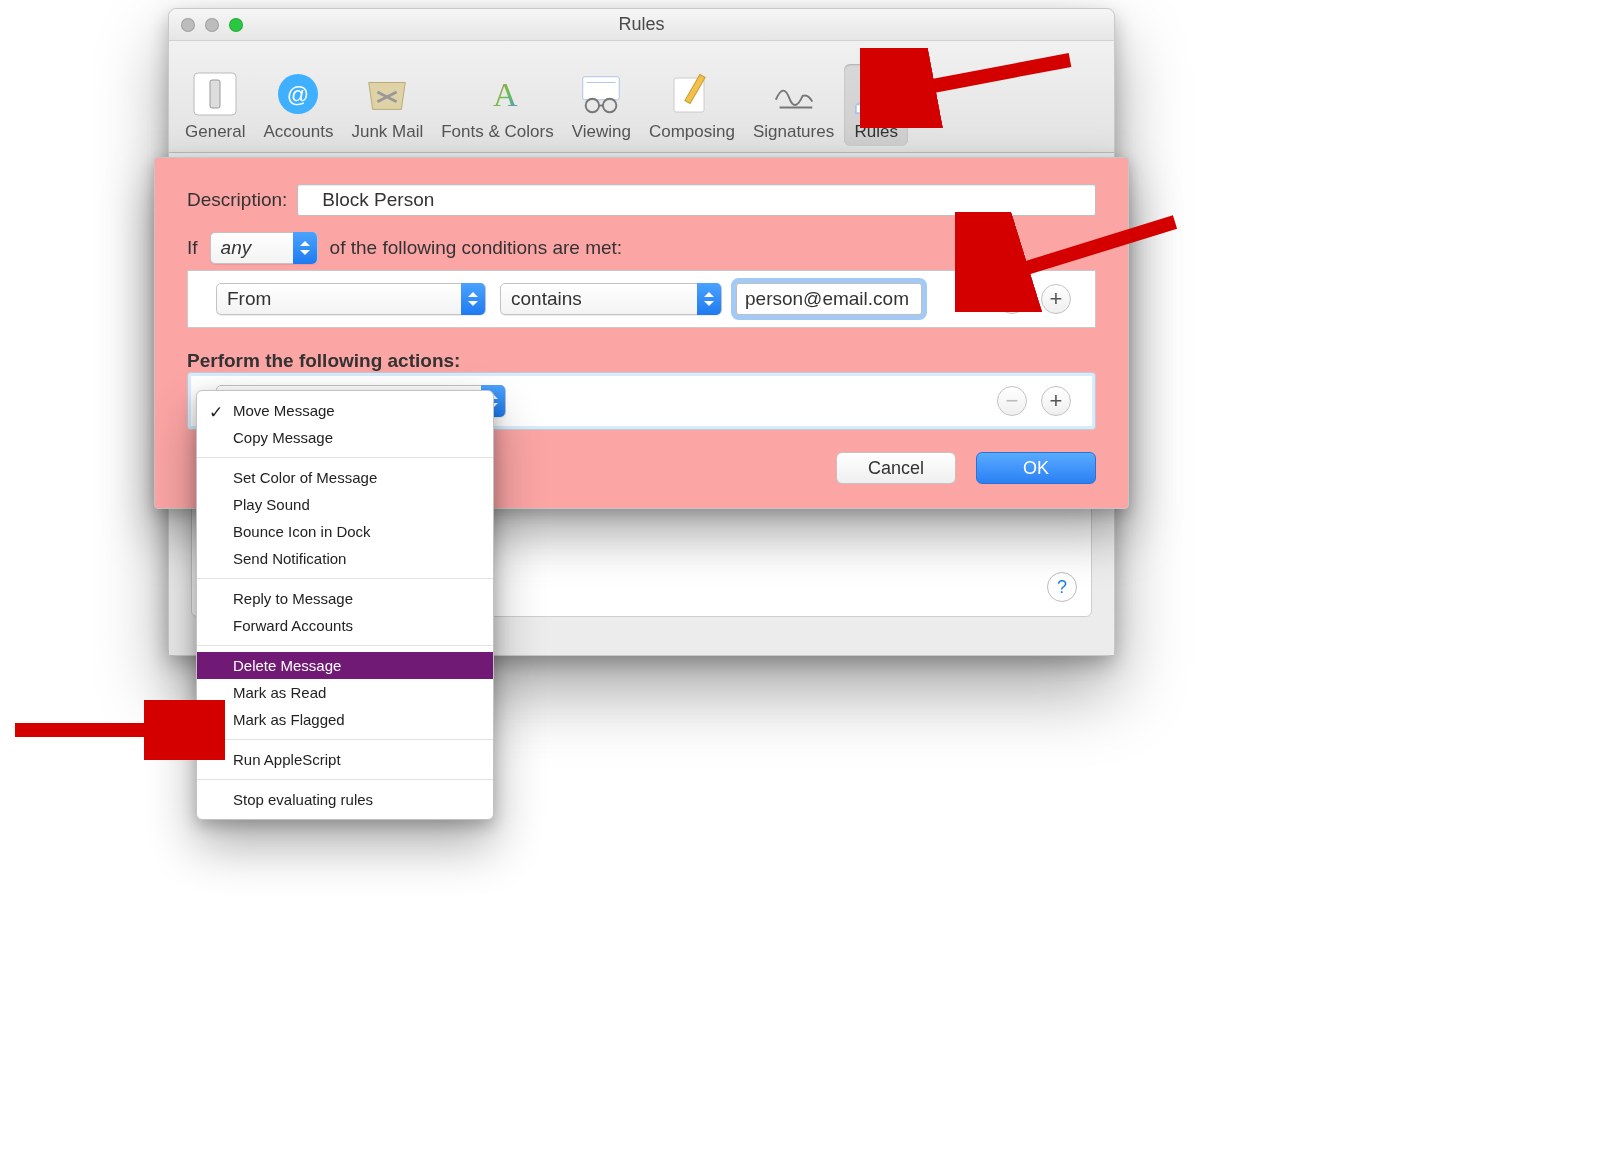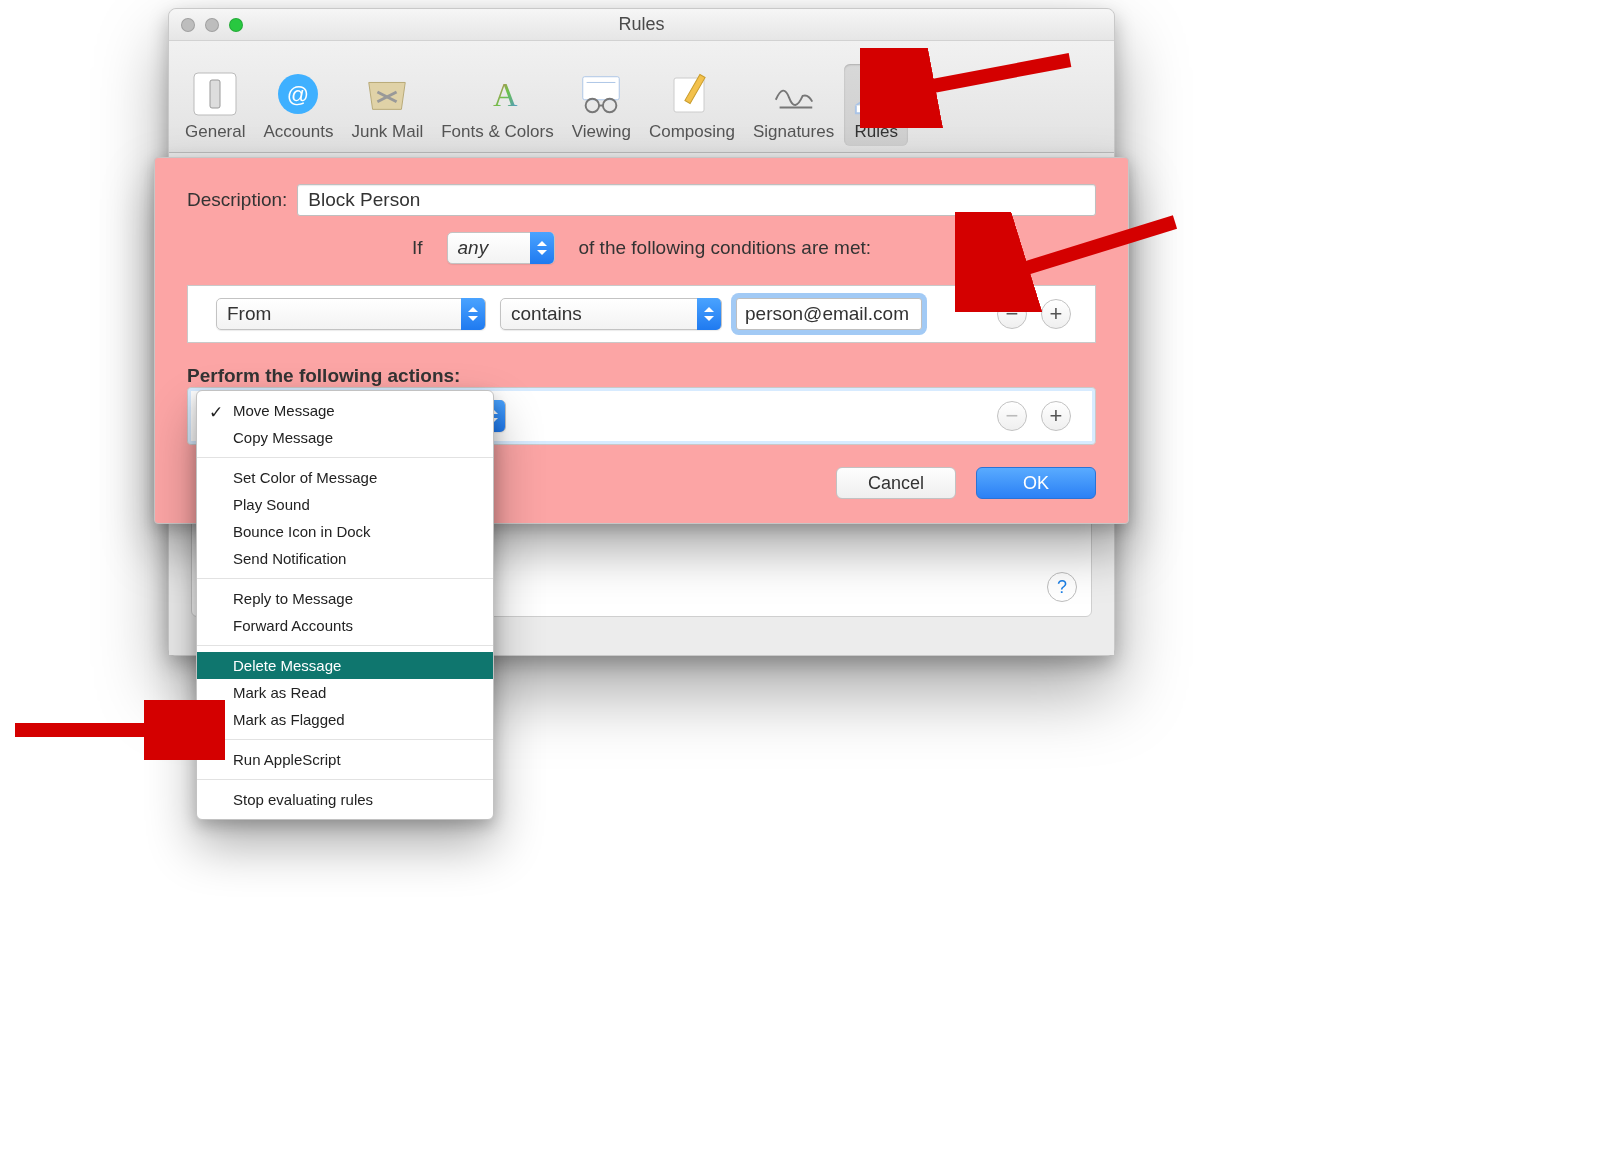--- a/index.html
+++ b/index.html
@@ -118,21 +118,21 @@
   }
   .sheet-row { display:flex; align-items:center; gap:10px; margin-bottom: 16px; }
   .label { color:#333; font-size:19px; white-space:nowrap; }
 
   .text-input {
     flex:1;
     height: 32px;
     background:#fff;
     border:1px solid #bfbfbf;
     border-radius:3px;
-    padding: 4px 10px;
+    padding: 4px 24px;
     font-size:19px;
     color:#333;
     box-shadow: inset 0 1px 1px rgba(0,0,0,0.08);
   }
 
   .select {
     position: relative;
     height: 32px;
     background: linear-gradient(#ffffff,#f3f3f3);
     border:1px solid #c3c3c3;
@@ -250,21 +250,21 @@
     color:#222;
     position:relative;
     cursor: default;
   }
   .popup .item.checked::before{
     content:"✓";
     position:absolute; left:12px; top:5px;
     font-size:17px;
   }
   .popup .item.hot{
-    background:#0f766e;
+    background:#701a75;
     color:#fff;
   }
 
   
   .arrow { position:absolute; z-index:100; pointer-events:none; }
 
 </style>
 </head>
 <body>
 
@@ -382,21 +382,21 @@
     </div>
   </div>
 </div>
 
 <div class="sheet">
   <div class="sheet-row">
     <span class="label">Description:</span>
     <input class="text-input" value="Block Person" style="">
   </div>
 
-  <div class="sheet-row" style="gap:24px; margin-bottom:21px;justify-content:center;">
+  <div class="sheet-row" style="gap:12px; margin-bottom:6px;">
     <span class="label">If</span>
     <div class="select sel-any">
       <span>any</span>
       <div class="stepper"></div>
     </div>
     <span class="label">of the following conditions are met:</span>
   </div>
 
   <div class="cond-row">
     <div class="select sel-from">

